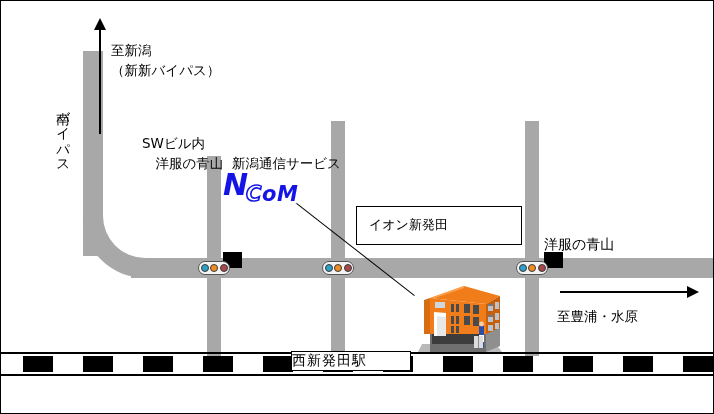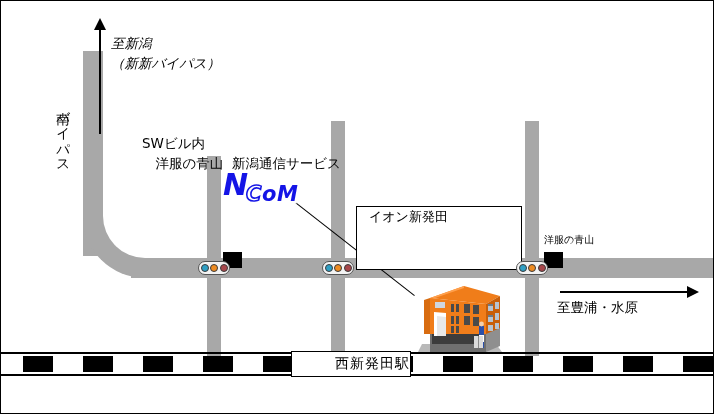--- a/index.html
+++ b/index.html
@@ -35,48 +35,48 @@
   .rail-top{top:351px;}
   .rail-bot{top:373px;}
   .rail-dashes{position:absolute;left:22px;top:355px;width:692px;height:16px;
     background-image:repeating-linear-gradient(to right,#000 0 30px,#ffffff 30px 60px);}
 
   
   .lbl{position:absolute;color:#000;white-space:pre;font-size:13.5px;line-height:1.45;}
   .lbl-vert{writing-mode:vertical-rl;text-orientation:upright;letter-spacing:1px;}
 
   .t-minami{left:52px;top:100px;font-size:13.5px;}
-  .t-niigata{left:110px;top:33px;font-style:italic;}
+  .t-niigata{left:110px;top:40px;}
   .t-sw{left:141px;top:133px;}
   .t-pachinko{left:222px;top:233px;font-size:12.5px;}
-  .t-aoyama{left:543px;top:233px;font-size:10px;font-family:Liberation Mono, monospace;}
-  .t-toyoura{left:556px;top:297px;font-size:13.5px;}
+  .t-aoyama{left:543px;top:233px;font-size:14px;}
+  .t-toyoura{left:556px;top:306px;font-size:13.5px;}
 
   
   .arrow-up{position:absolute;left:98px;top:28px;width:2px;height:105px;background:#000;}
   .arrow-up:after{content:"";position:absolute;left:-5px;top:-11px;
     border-left:6px solid transparent;border-right:6px solid transparent;
     border-bottom:12px solid #000;}
   .arrow-right{position:absolute;left:559px;top:290px;width:128px;height:2px;background:#000;}
   .arrow-right:after{content:"";position:absolute;right:-11px;top:-5px;
     border-top:6px solid transparent;border-bottom:6px solid transparent;
     border-left:12px solid #000;}
 
   
   .blk{position:absolute;width:19px;height:16px;background:#000;}
   .blk-pachinko{left:222px;top:251px;}
   .blk-aoyama{left:543px;top:251px;}
 
   
   .box{position:absolute;background:#fff;border:1.5px solid #000;box-sizing:border-box;}
-  .box-ion{left:355px;top:205px;width:166px;height:64px;
-    display:flex;flex-direction:column;justify-content:flex-start;padding-left:12px;}
+  .box-ion{left:355px;top:205px;width:166px;height:39px;
+    display:flex;flex-direction:column;justify-content:center;padding-left:12px;}
   .box-ion span{font-size:13px;line-height:1.55;white-space:pre;}
-  .box-station{left:290px;top:350px;width:120px;height:26px;
-    display:flex;align-items:center;justify-content:flex-end;z-index:6;}
+  .box-station{left:290px;top:350px;width:120px;height:20px;
+    display:flex;align-items:center;justify-content:flex-start;z-index:6;}
   .box-station span{font-size:14px;letter-spacing:1px;}
 
   
   .leader{position:absolute;background:#000;height:1px;transform-origin:0 0;}
   .leader1{left:283px;top:192px;width:166px;transform:rotate(38deg);}
 
   
   .logo{position:absolute;left:221px;top:168px;width:92px;height:36px;}
   .logo svg{display:block;}
 

